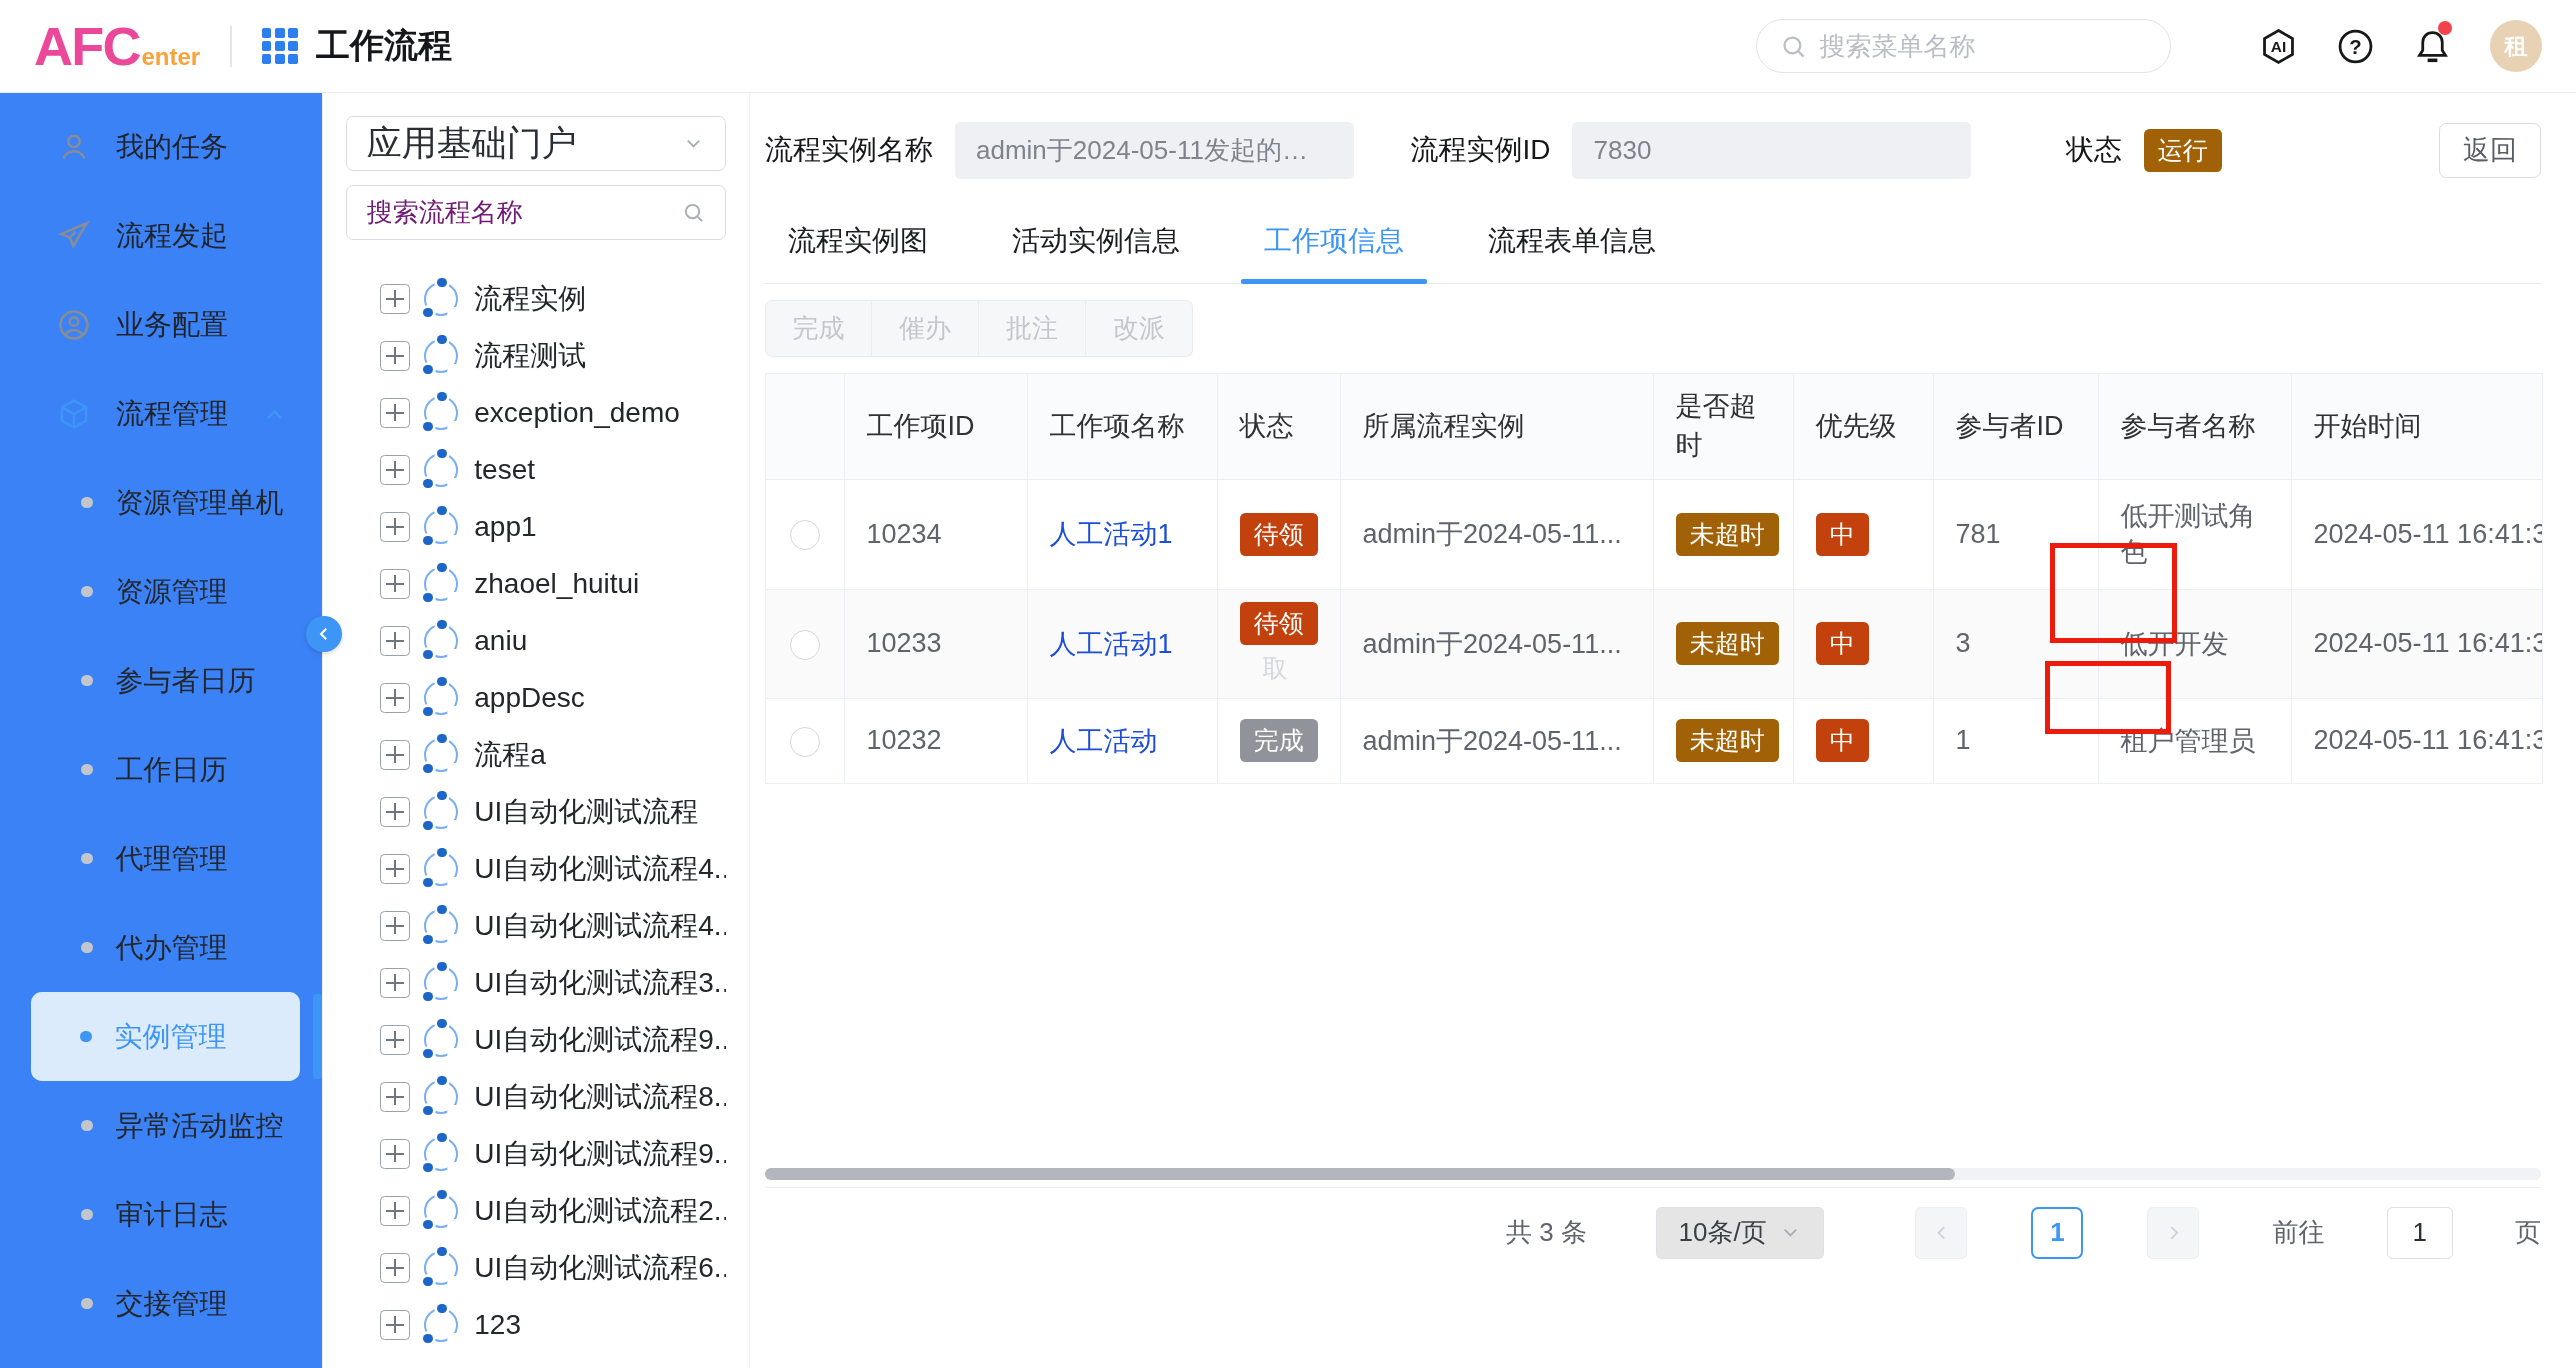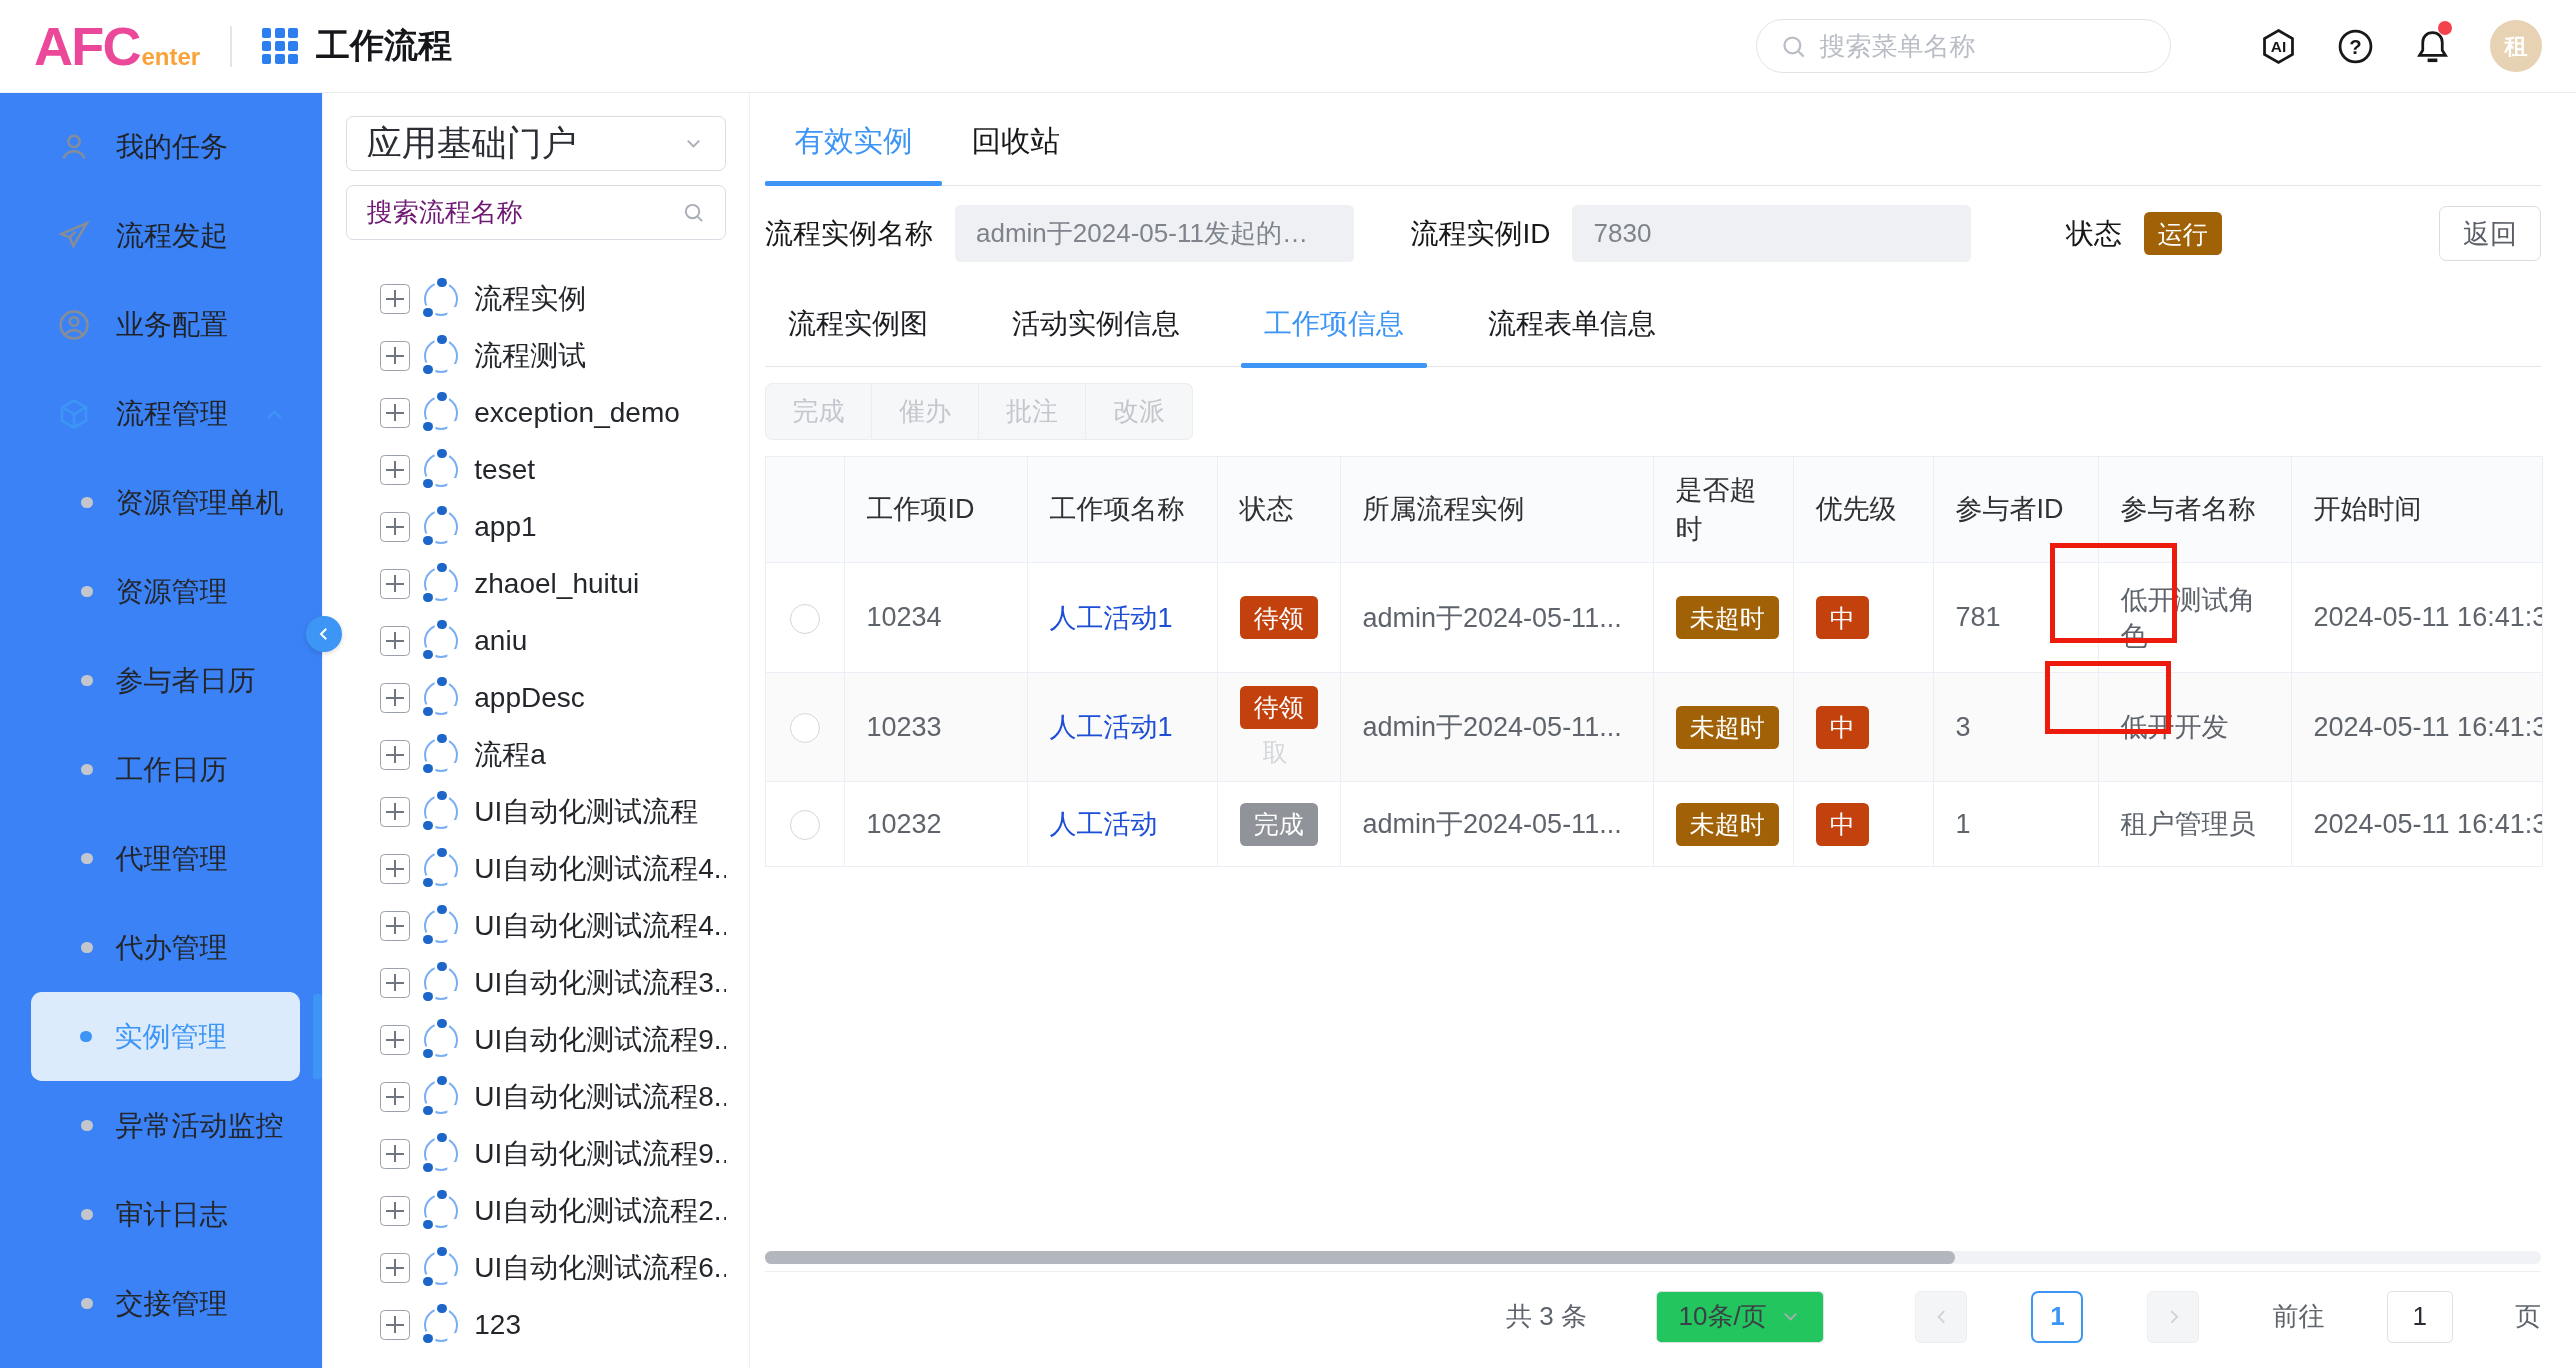--- a/index.html
+++ b/index.html
@@ -100,21 +100,21 @@
   .cell-ellipsis { white-space:nowrap; overflow:hidden; text-overflow:ellipsis; }
   .cell-time { white-space:nowrap; overflow:hidden; }
   .status-overflow { color:#d4d7dc; font-size:25px; margin-top:7.2px; padding-left:23px; }
 
   
   .hscroll { margin-top:384px; width:1776px; height:12.5px; background:#f1f2f6; border-radius:6.3px; position:relative; }
   .hscroll .thumb { position:absolute; left:0; top:0; height:12.5px; width:1190px; background:#b3b7bd; border-radius:6.3px; cursor:grab; }
   .foot-divider { margin-top:7.2px; border-top:1.8px solid #edeff2; }
   .pagination { margin-top:12.5px; height:64px; display:flex; align-items:center; justify-content:flex-end; font-size:26px; color:#5f646c;gap:48px; }
   .pg-total { margin-right:21.5px; }
-  .pg-size { width:168px; height:52px; border:1.8px solid #dde0e6; border-radius:5.4px; display:flex; align-items:center; justify-content:center; gap:12.5px; color:#3c3f45; margin-right:43px; cursor:pointer; background:#22c55e; }
+  .pg-size { width:168px; height:52px; border:1.8px solid #dde0e6; border-radius:5.4px; display:flex; align-items:center; justify-content:center; gap:12.5px; color:#3c3f45; margin-right:43px; cursor:pointer; background:#e5e5e5; }
   .pg-nav { width:52px; height:52px; background:#f4f5f7; border:1.8px solid #eceef1; border-radius:5.4px; display:flex; align-items:center; justify-content:center; margin-right:16px; cursor:pointer; }
   .pg-nav svg { width:19.7px; height:19.7px; }
   .pg-cur { width:52px; height:52px; background:#fff; border:2.7px solid #3d95f6; border-radius:7.2px; color:#3d95f6; font-weight:700; display:flex; align-items:center; justify-content:center; margin-right:16px; cursor:pointer; }
   .pg-goto { margin:0 14.3px 0 9px; }
   .pg-input { width:66px; height:52px; border:1.8px solid #dde0e6; border-radius:5.4px; text-align:center; font-size:26px; color:#2a2d33; font-family:inherit; margin-right:14.3px; }
 
   
   .anno { position:absolute; border:5.4px solid #ed1b0b; z-index:10; pointer-events:none; }
   .anno1 { left:2050px; top:543px; width:127px; height:100px; }
   .anno2 { left:2045px; top:661px; width:126px; height:73px; }
@@ -374,24 +374,20 @@
         <li class="tree-item">
             <span class="expander"></span>
             <span class="proc-icon"></span>
             <span>123</span>
           </li>
       </ul>
     </div>
 
     <div class="content">
 
-      <div class="main-tabs">
-        <div class="main-tab active"><span>有效实例</span></div>
-        <div class="main-tab"><span>回收站</span></div>
-      </div>
 
       <div class="form-row">
         <span class="form-label">流程实例名称</span>
         <input class="form-input" readonly="" value="admin于2024-05-11发起的参与者" style="">
         <span class="gap64"></span>
         <span class="form-label">流程实例ID</span>
         <input class="form-input" readonly="" value="7830" style="">
         <span class="gap106"></span>
         <span class="form-label">状态</span>
         <span class="badge green">运行</span>

